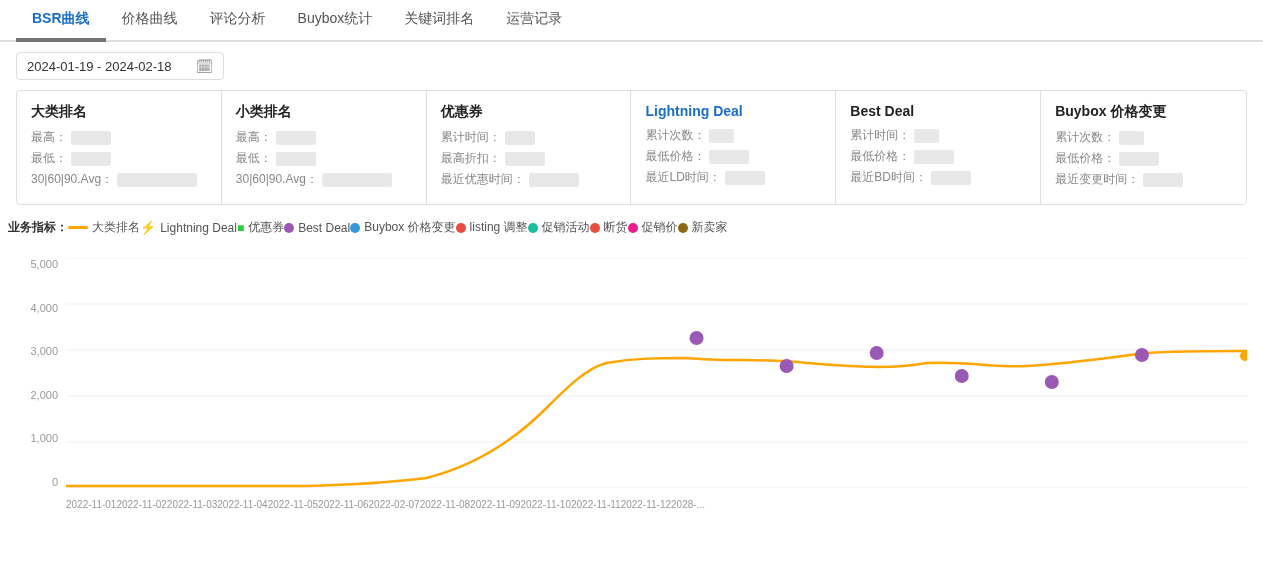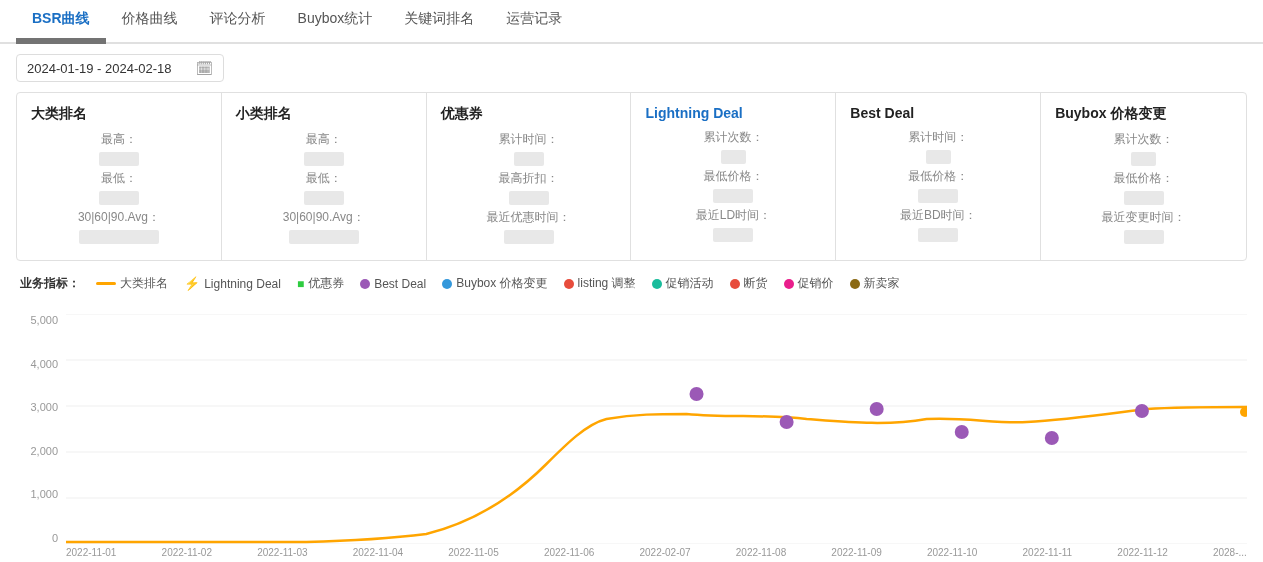--- a/index.html
+++ b/index.html
@@ -13,21 +13,21 @@
     .tab {
       padding: 10px 16px;
       cursor: pointer;
       color: #555;
       font-size: 14px;
       border-bottom: 2px solid transparent;
       margin-bottom: -2px;
     }
     .tab.active {
       color: #1a6fc4;
-      border-bottom: 6px solid #737373;
+      border-bottom: 4px solid #737373;
       font-weight: bold;
     }
 
     .date-range {
       display: inline-flex;
       align-items: center;
       border: 1px solid #ddd;
       border-radius: 4px;
       padding: 5px 10px;
       margin: 10px 16px;
@@ -59,39 +59,38 @@
       margin-bottom: 8px;
     }
     .stat-card .title.blue { color: #1a6fc4; }
     .stat-card .row {
       display: flex;
       align-items: center;
       margin-bottom: 4px;
       font-size: 12px;
       color: #555;
       gap: 4px;
-      flex-direction: column;
     }
     .stat-card .row .label { color: #888; white-space: nowrap; }
     .stat-card .row .value {
       background: #e8e8e8;
       border-radius: 2px;
       padding: 1px 6px;
       font-size: 11px;
       color: #999;
       display: inline-block;
       min-width: 40px;
       height: 14px;
     }
 
     .legend {
       display: flex;
       align-items: center;
-      gap: 16px;
-      padding: 6px 20px;
+      gap: 0;
+      padding: 6px 8px;
       font-size: 12px;
       color: #555;
       flex-wrap: wrap;
     }
     .legend-label { font-weight: bold; color: #333; }
     .legend-item {
       display: flex;
       align-items: center;
       gap: 4px;
       cursor: pointer;
@@ -142,24 +141,23 @@
       left: 50px;
       right: 0;
       top: 0;
       bottom: 30px;
     }
 
     .x-axis {
       position: absolute;
       left: 50px;
       right: 0;
-      bottom: 12px;
+      bottom: 4px;
       height: 30px;
       display: flex;
-      justify-content: space-between;
       align-items: flex-end;
       font-size: 10px;
       color: #999;
       padding-bottom: 4px;
     }
 
     svg.chart-svg {
       width: 100%;
       height: 100%;
     }

